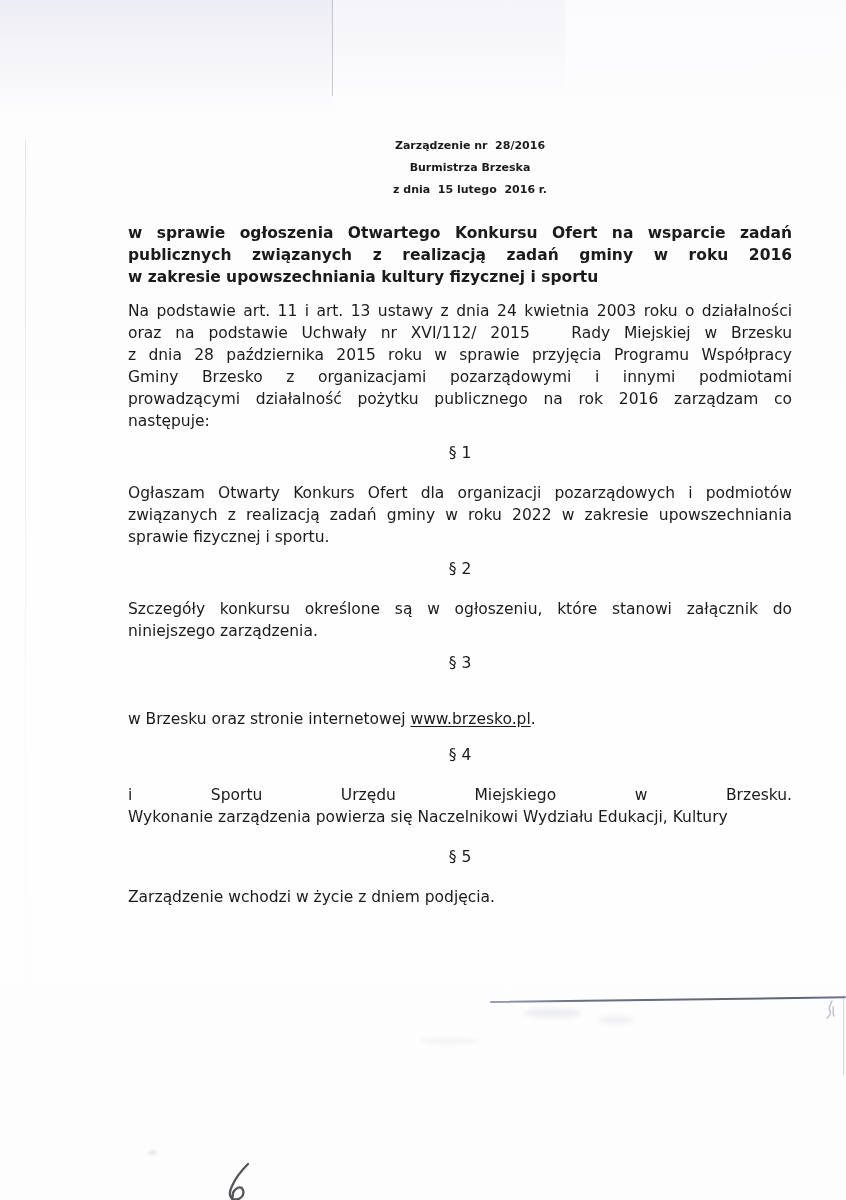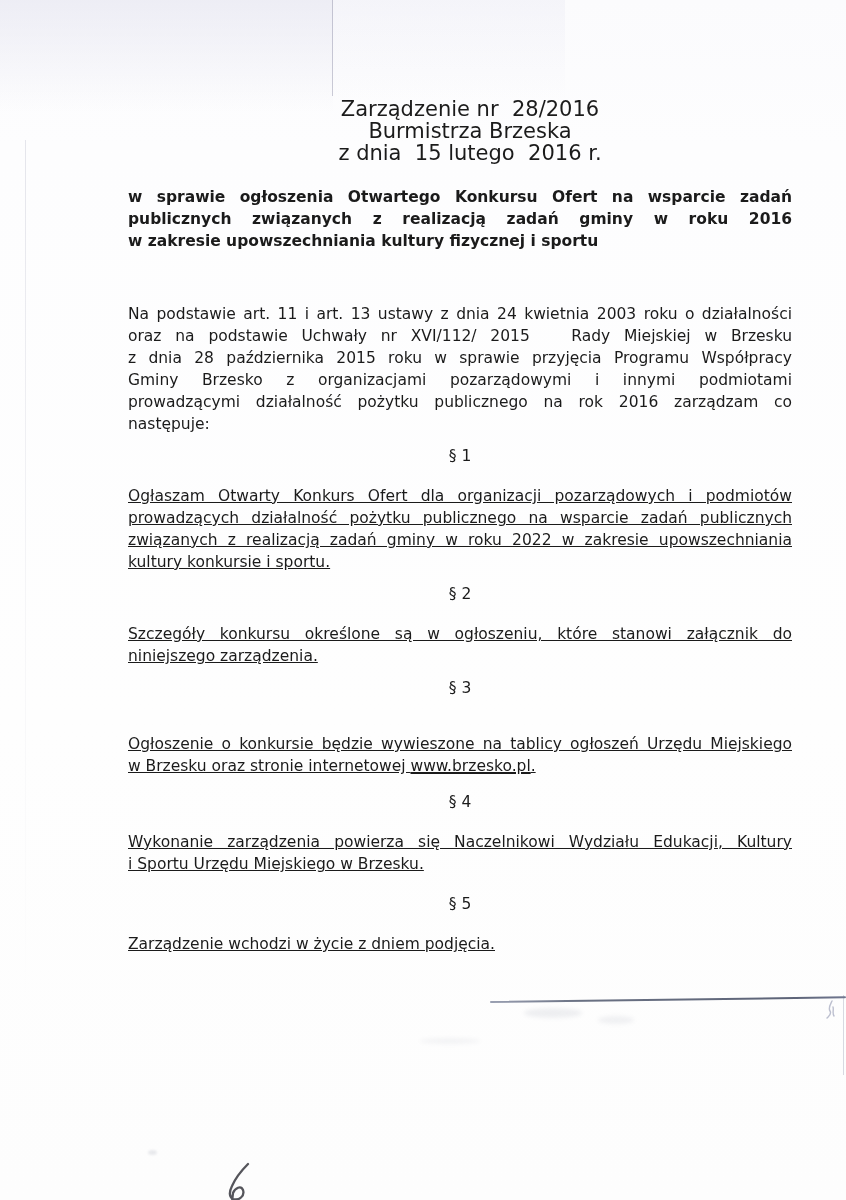--- a/index.html
+++ b/index.html
@@ -24,27 +24,27 @@
   .sm1{left:524px;top:1008px;width:58px;height:10px;opacity:.12;}
   .sm2{left:598px;top:1016px;width:36px;height:8px;opacity:.10;}
   .sm3{left:420px;top:1038px;width:60px;height:6px;opacity:.08;}
   .sm4{left:148px;top:1150px;width:9px;height:5px;opacity:.16;filter:blur(1px);}
   .mark-sig{position:absolute;left:818px;top:998px;width:24px;height:26px;}
   .squiggle{position:absolute;left:212px;top:1162px;width:48px;height:38px;}
   
   #doc{position:absolute;left:128px;top:100px;width:664px;
     font-size:15.5px;line-height:22px;color:#1b1b1b;}
   #doc .line{min-height:22px;}
-  .title{text-align:center;font-weight:400;font-size:21px;line-height:19.5px;transform:translateX(10px);}
+  .title{text-align:center;font-weight:700;font-size:11px;line-height:19.5px;transform:translateX(10px);margin-top:36px;}
   .subject{margin-top:20px;font-weight:700;}
-  .preamble{margin-top:51px;}
+  .preamble{margin-top:12px;}
   .justify .line{text-align:justify;text-align-last:justify;}
   .justify .line:last-child{text-align-last:auto;}
   .mark{margin-top:10px;text-align:center;}
-  .para{margin-top:18px;text-decoration:underline;}
+  .para{margin-top:18px;}
   #doc>*:nth-child(9){margin-top:34px;}   
   #doc>*:nth-child(10){margin-top:14px;}  
   #doc>*:nth-child(12){margin-top:18px;}  
   .url{text-decoration:underline;text-underline-offset:2px;}
 </style>
 </head>
 <body>
 
 <div class="tint1"></div>
 <div class="tint2"></div>
@@ -67,38 +67,36 @@
       <div class="line">Na podstawie art. 11 i art. 13 ustawy z dnia 24 kwietnia 2003 roku o działalności</div>
       <div class="line">oraz na podstawie Uchwały nr XVI/112/ 2015&nbsp;&nbsp; Rady Miejskiej w Brzesku</div>
       <div class="line">z dnia 28 października 2015 roku w sprawie przyjęcia Programu Współpracy</div>
       <div class="line">Gminy Brzesko z organizacjami pozarządowymi i innymi podmiotami</div>
       <div class="line">prowadzącymi działalność pożytku publicznego na rok 2016 zarządzam co</div>
       <div class="line">następuje:</div>
     </div>
     <div class="block mark">§ 1</div>
     <div class="block para justify">
       <div class="line">Ogłaszam Otwarty Konkurs Ofert dla organizacji pozarządowych i podmiotów</div>
-      <div class="line">prowadzących działalność pożytku publicznego na wsparcie zadań publicznych</div>
       <div class="line">związanych z realizacją zadań gminy w roku 2022 w zakresie upowszechniania</div>
-      <div class="line">kultury konkursie i sportu.</div>
+      <div class="line">sprawie fizycznej i sportu.</div>
     </div>
     <div class="block mark">§ 2</div>
     <div class="block para justify">
       <div class="line">Szczegóły konkursu określone są w ogłoszeniu, które stanowi załącznik do</div>
       <div class="line">niniejszego zarządzenia.</div>
     </div>
     <div class="block mark">§ 3</div>
     <div class="block para justify">
-      <div class="line">Ogłoszenie o konkursie będzie wywieszone na tablicy ogłoszeń Urzędu Miejskiego</div>
       <div class="line"><span>w Brzesku oraz stronie internetowej </span><span class="url">www.brzesko.pl</span><span>.</span></div>
     </div>
     <div class="block mark">§ 4</div>
     <div class="block para justify">
+      <div class="line">i Sportu Urzędu Miejskiego w Brzesku.</div>
       <div class="line">Wykonanie zarządzenia powierza się Naczelnikowi Wydziału Edukacji, Kultury</div>
-      <div class="line">i Sportu Urzędu Miejskiego w Brzesku.</div>
     </div>
     <div class="block mark">§ 5</div>
     <div class="block para justify">
       <div class="line">Zarządzenie wchodzi w życie z dniem podjęcia.</div>
     </div>
   </div>
 
 <div class="sig-line"></div>
 <div class="smudge sm1"></div>
 <div class="smudge sm2"></div>

